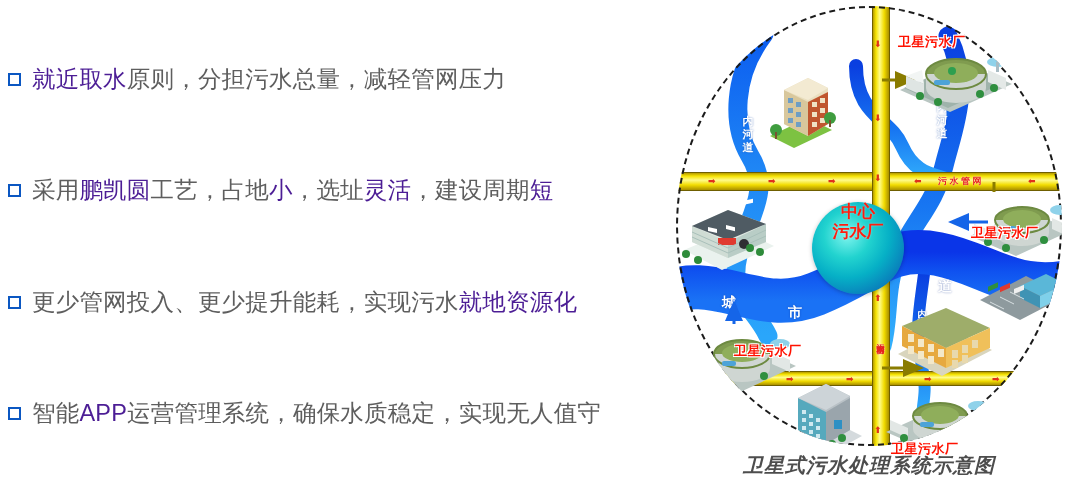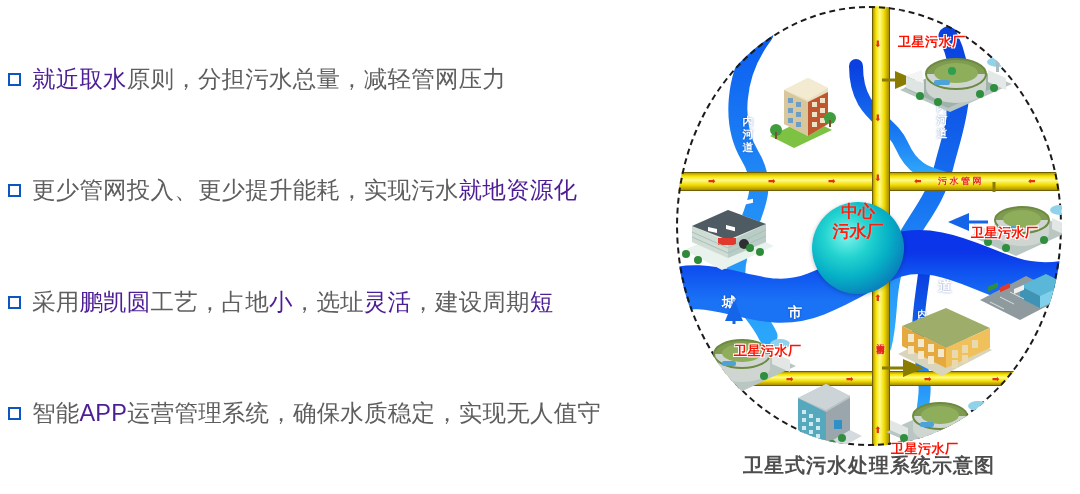--- a/index.html
+++ b/index.html
@@ -117,40 +117,40 @@
     position:absolute;color:#ff1100;font-weight:bold;font-size:13px;
     letter-spacing:0.5px;white-space:nowrap;z-index:8;
     text-shadow:-1px -1px 0 #fff, 1px -1px 0 #fff, -1px 1px 0 #fff, 1px 1px 0 #fff;
   }
 
   .icon-node{position:absolute;z-index:5;}
 
   .caption{
     position:absolute;left:0;top:452px;width:422px;
     text-align:center;
-    color:#4d4d4d;font-weight:bold;font-size:20px;letter-spacing:1px;
+    color:#4d4d4d;font-weight:bold;font-size:20px;letter-spacing:1px;font-style:italic;
   }
 </style>
 </head>
 <body>
 
 <div class="page">
 
   <div class="bullets" id="bullet-list">
       <div class="bullet-row">
         <span class="marker"></span>
         <div class="btext"><span class="hl">就近取水</span><span>原则，分担污水总量，减轻管网压力</span></div>
       </div>
       <div class="bullet-row">
         <span class="marker"></span>
-        <div class="btext"><span>更少管网投入、更少提升能耗，实现污水</span><span class="hl">就地资源化</span></div>
+        <div class="btext"><span>采用</span><span class="hl">鹏凯圆</span><span>工艺，占地</span><span class="hl">小</span><span>，选址</span><span class="hl">灵活</span><span>，建设周期</span><span class="hl">短</span></div>
       </div>
       <div class="bullet-row">
         <span class="marker"></span>
-        <div class="btext"><span>采用</span><span class="hl">鹏凯圆</span><span>工艺，占地</span><span class="hl">小</span><span>，选址</span><span class="hl">灵活</span><span>，建设周期</span><span class="hl">短</span></div>
+        <div class="btext"><span>更少管网投入、更少提升能耗，实现污水</span><span class="hl">就地资源化</span></div>
       </div>
       <div class="bullet-row">
         <span class="marker"></span>
         <div class="btext"><span>智能</span><span class="hl">APP</span><span>运营管理系统，确保水质稳定，实现无人值守</span></div>
       </div>
     </div>
 
   <div class="diagram">
 
     <div class="circle-wrap">

